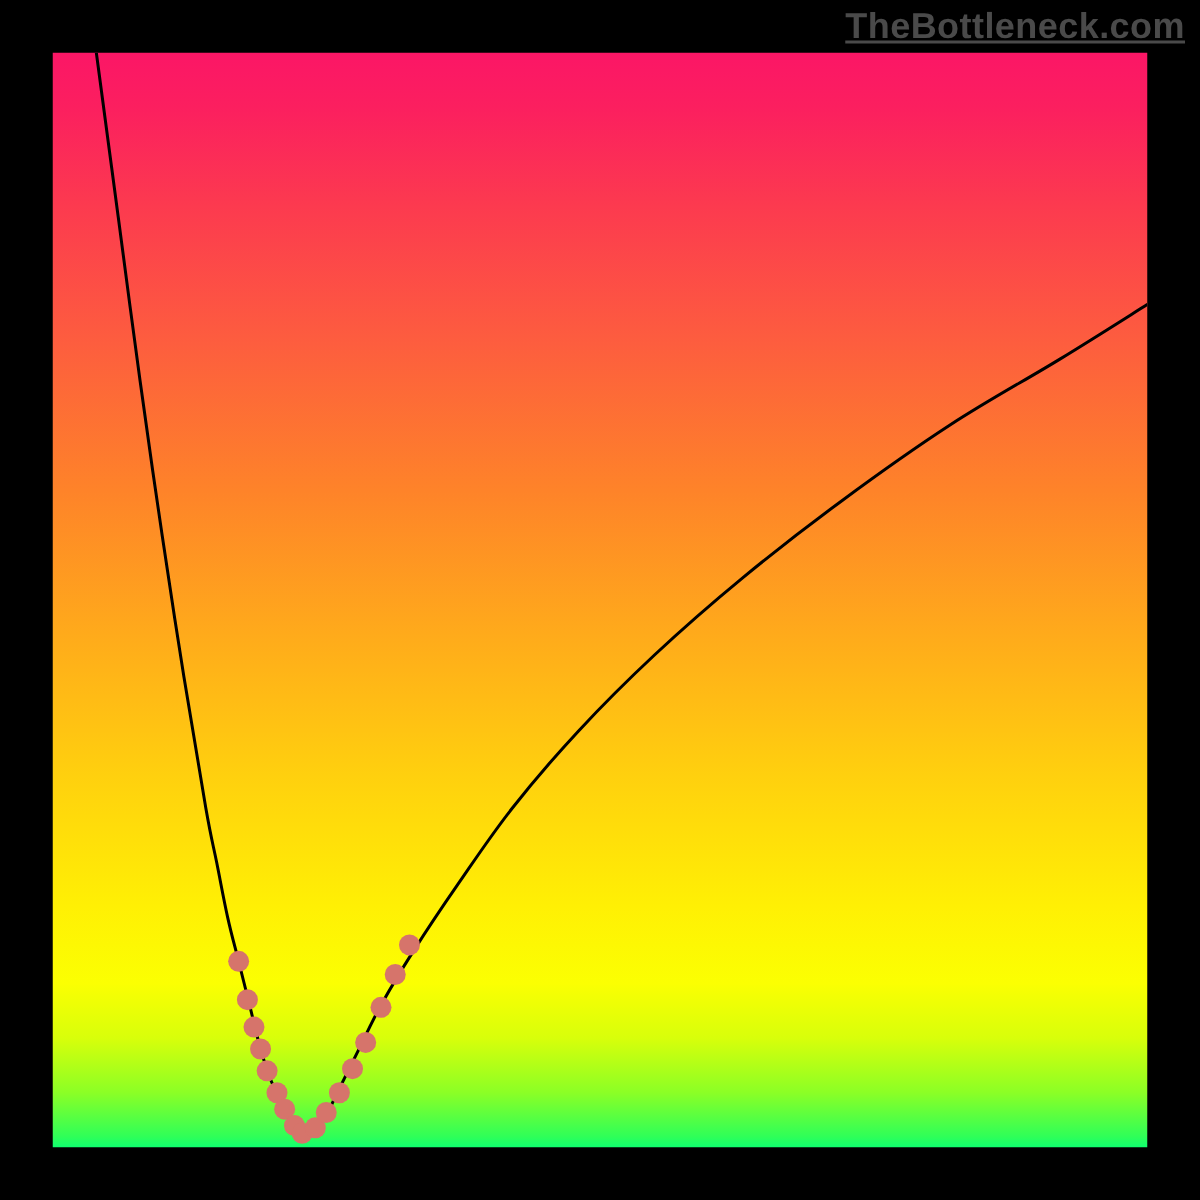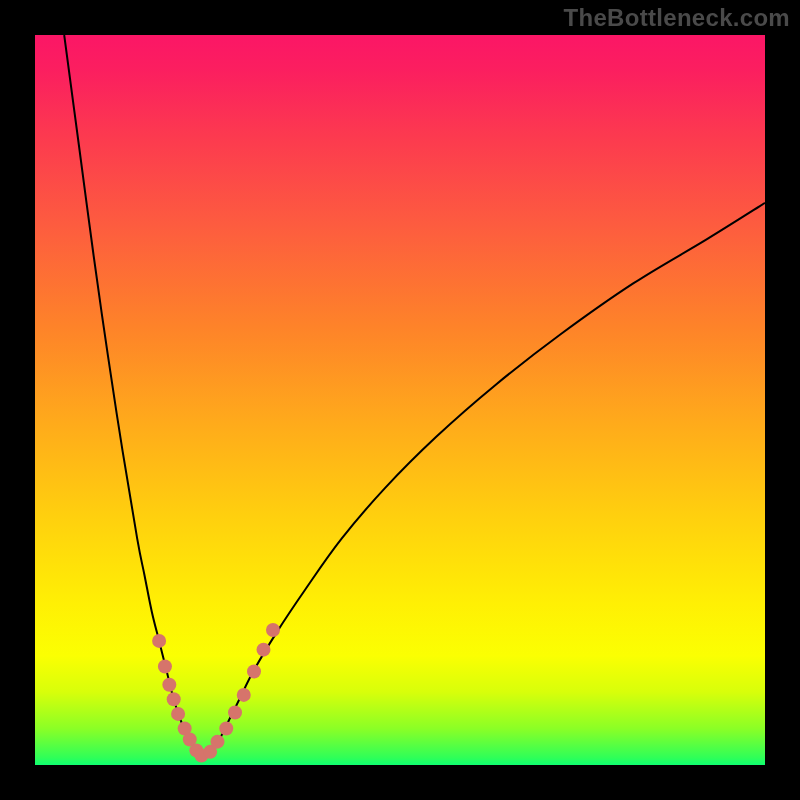--- a/index.html
+++ b/index.html
@@ -19,20 +19,21 @@
   }
   .watermark {
     position: absolute;
     top: 4px;
     right: 10px;
     font-size: 24px;
     font-weight: 600;
     color: #4a4a4a;
     letter-spacing: 0.3px;
     z-index: 50;
+    text-decoration: underline;
   }
   .plot-area {
     position: absolute;
     left: 35px;
     top: 35px;
     width: 730px;
     height: 730px;
     overflow: hidden;
   }
   .gradient {

